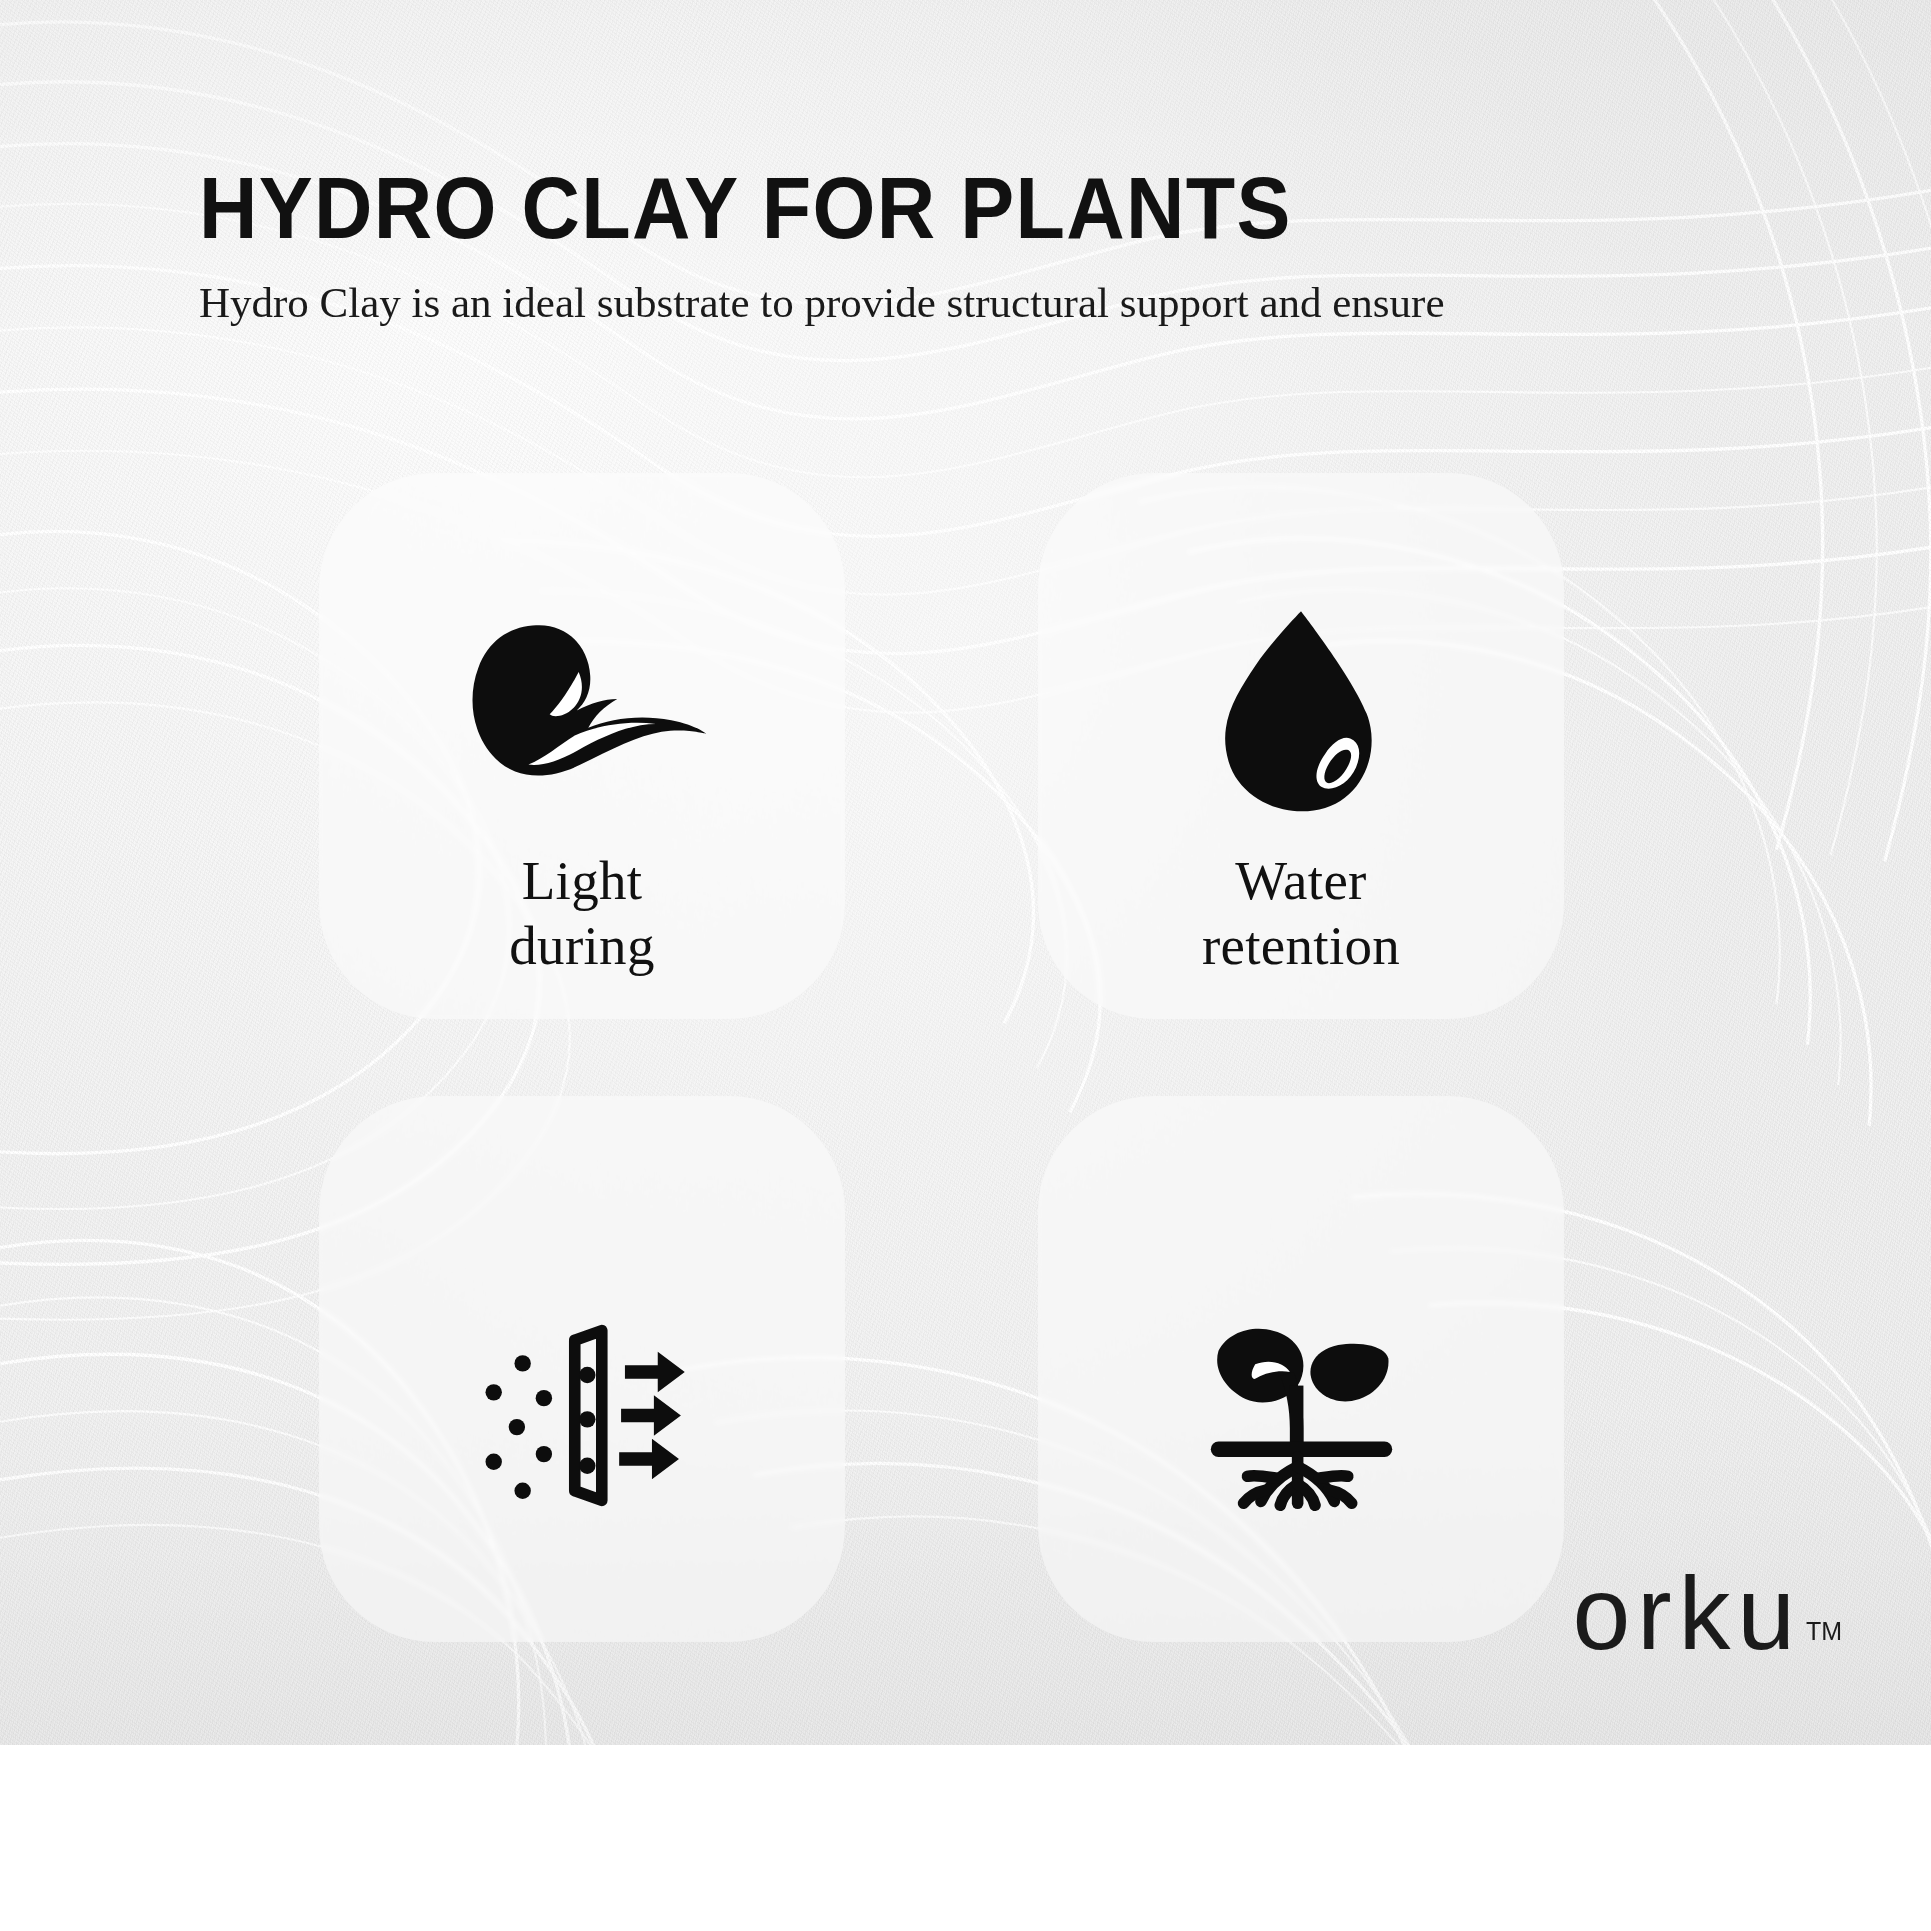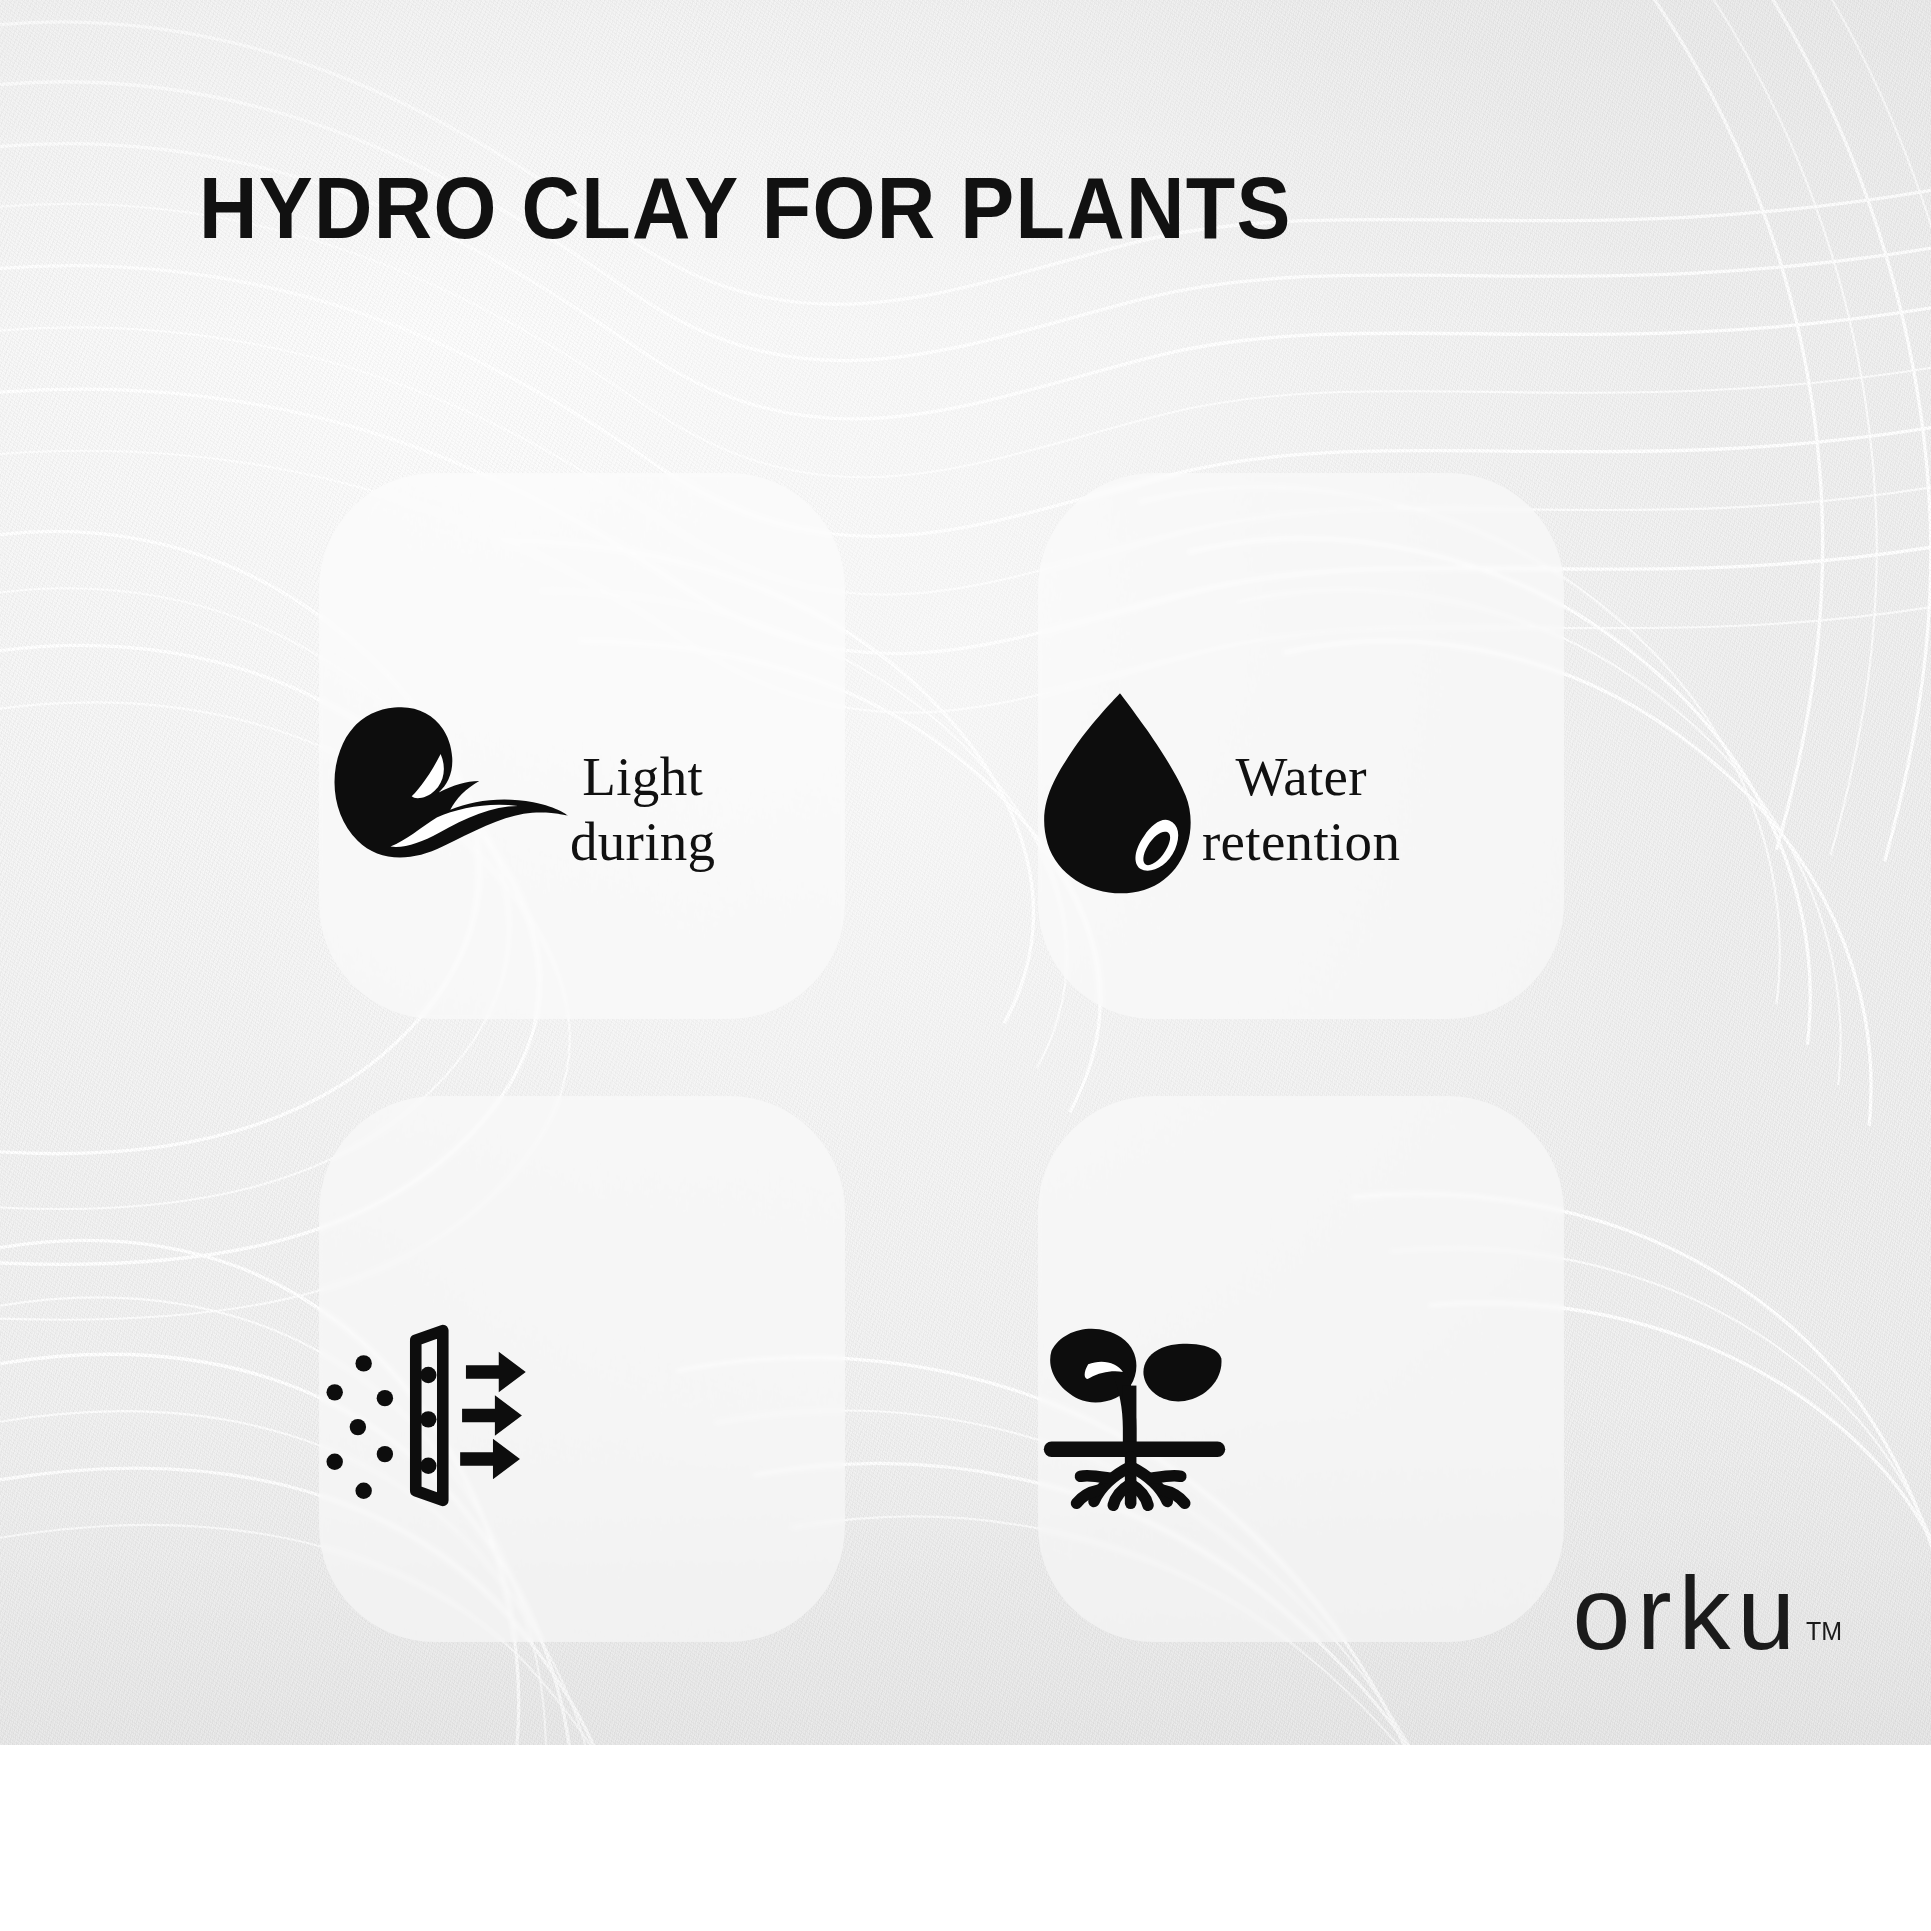--- a/index.html
+++ b/index.html
@@ -102,22 +102,23 @@
     grid-template-rows: 546px 546px;
     column-gap: 193px;
     row-gap: 77px;
   }
 
   .card {
     position: relative;
     border-radius: 116px;
     background: rgba(255,255,255,.46);
     display: flex;
+    flex-direction: column;
     align-items: center;
-    justify-content: flex-start;
+    justify-content: center;
     padding-top: 93px;
     box-sizing: border-box;
     backdrop-filter: blur(1.9px);
   }
 
   .card-icon {
     height: 208px;
     display: flex;
     align-items: center;
     justify-content: center;
@@ -214,20 +215,21 @@
       <path class="thin" d="M1886,-20 C 1974,126 2028,292 2048,452"></path>
     </g>
   </svg>
 
   <div class="bg-grain"></div>
   <div class="bg-vignette"></div>
 
   <div class="header">
     <h1 class="title">HYDRO CLAY FOR PLANTS</h1>
     <p class="subtitle">
+      <span>Hydro Clay is an ideal substrate to provide structural support and ensure</span>
     </p>
   </div>
 
   <div class="grid">
 
     <div class="card">
       <div class="card-icon">
         <svg width="251" height="193" viewBox="0 0 260 200">
           <path fill="#0d0d0d" d="
             M78,12

